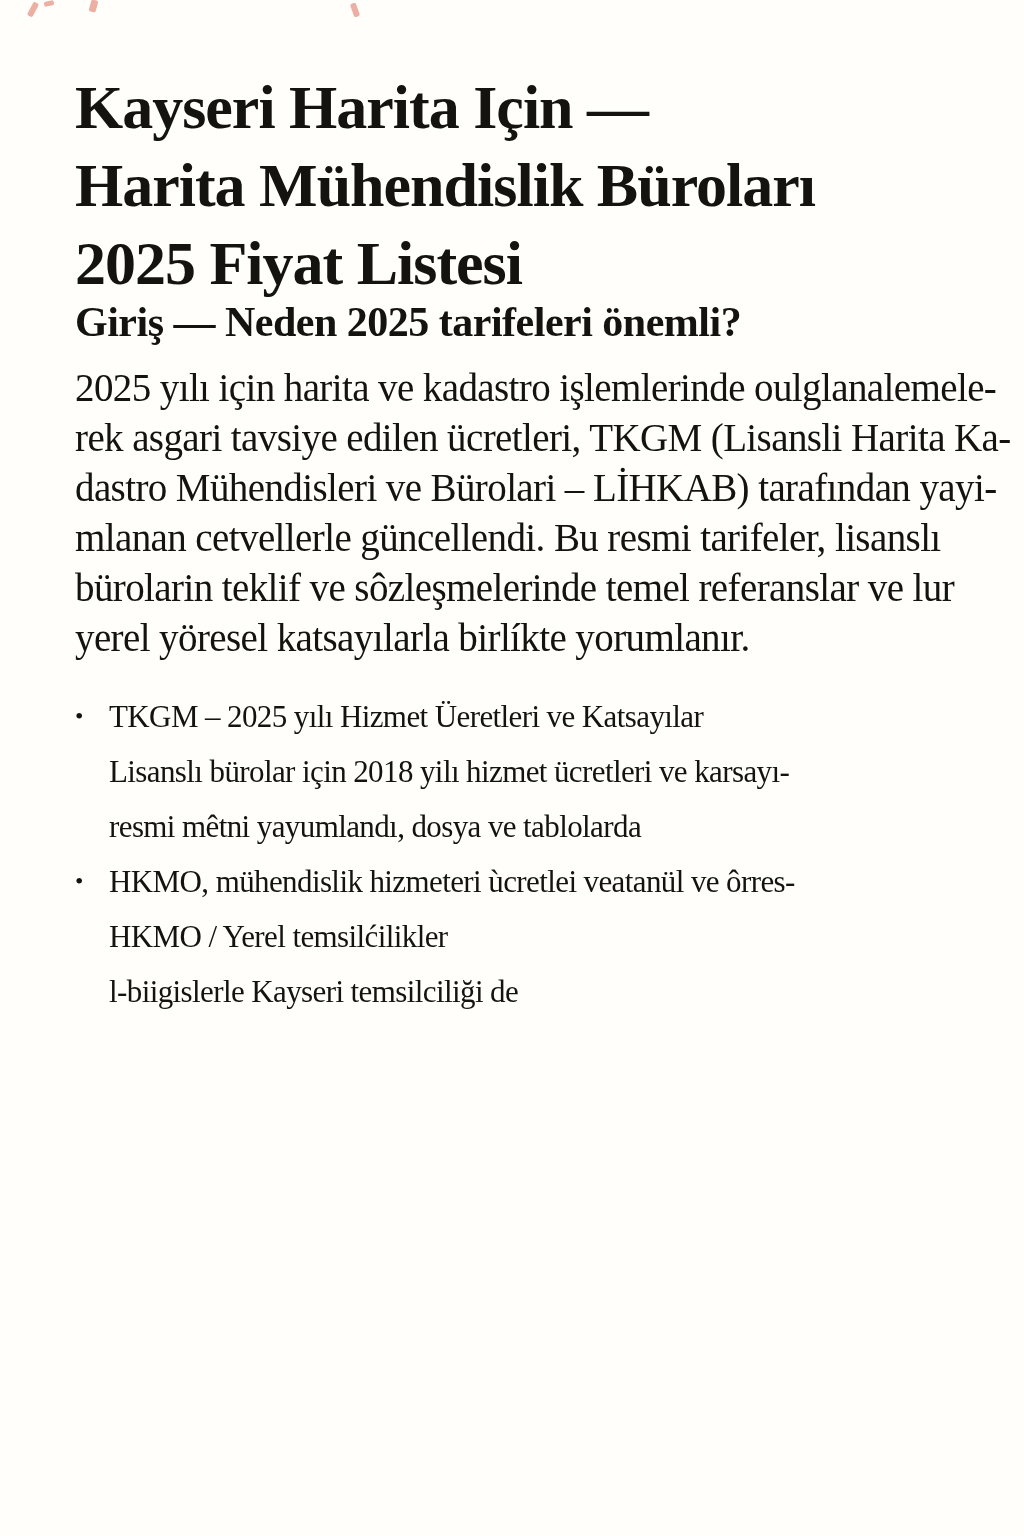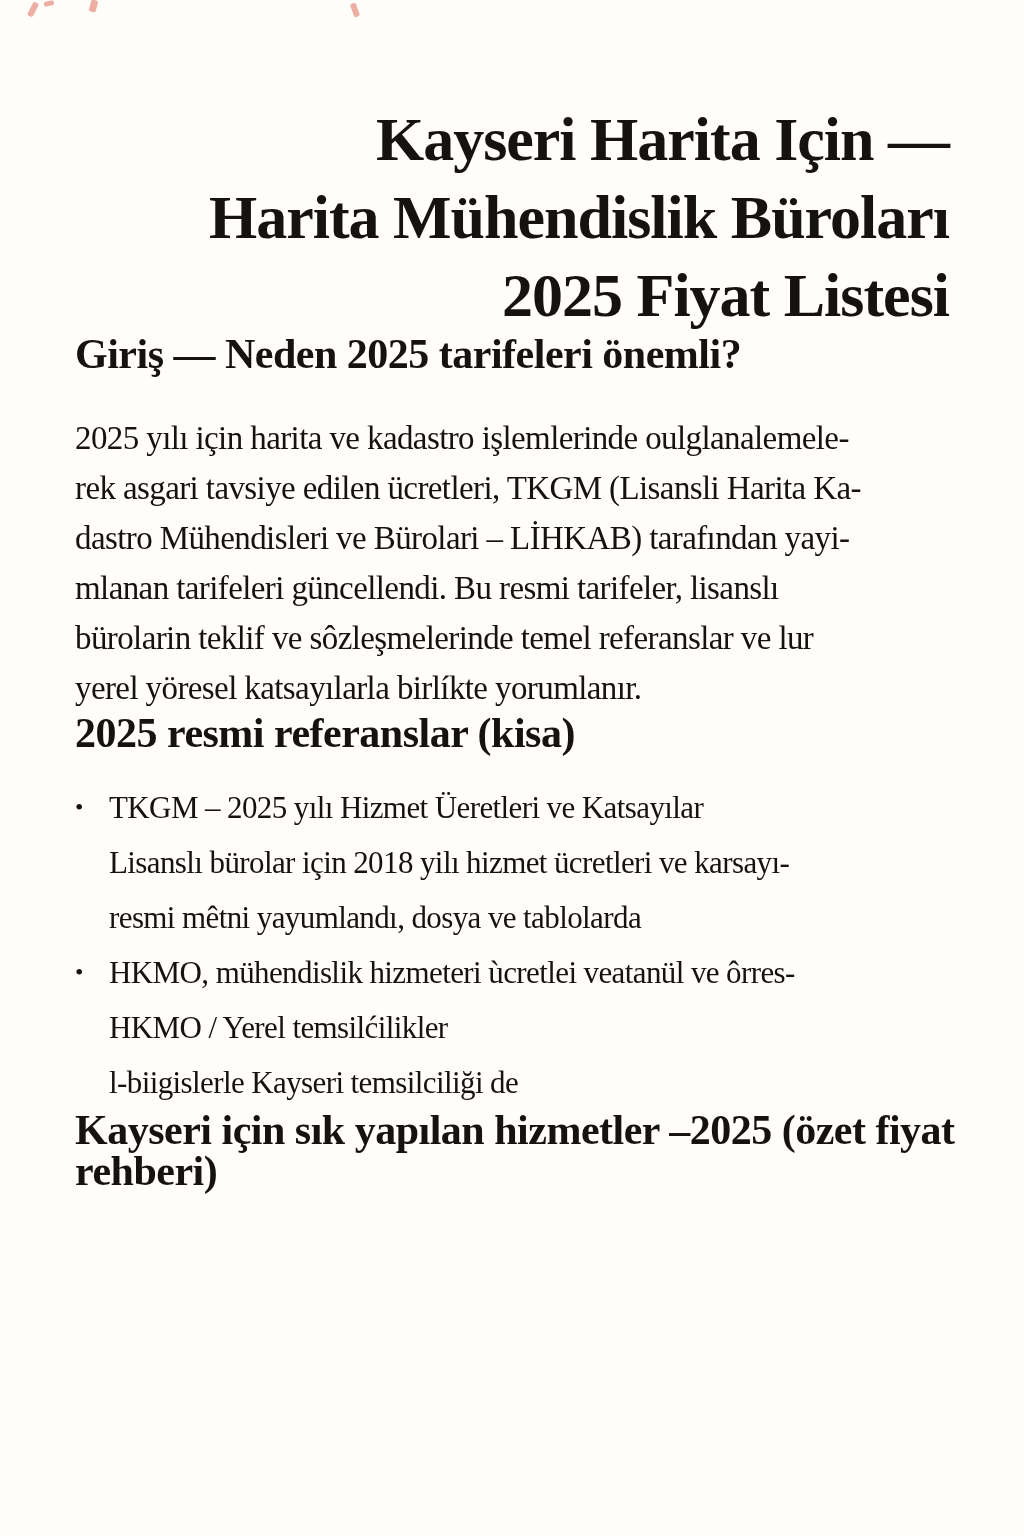--- a/index.html
+++ b/index.html
@@ -25,44 +25,44 @@
     border-radius: 2px;
     background: rgba(214, 78, 58, 0.45);
   }
   .artifact.a1 { left: 30px;  top: 2px; width: 6px;  height: 15px; transform: rotate(28deg); }
   .artifact.a2 { left: 44px;  top: 1px; width: 10px; height: 5px;  transform: rotate(-12deg); }
   .artifact.a3 { left: 90px;  top: 0px; width: 7px;  height: 12px; transform: rotate(15deg); }
   .artifact.a4 { left: 352px; top: 3px; width: 6px;  height: 14px; transform: rotate(-20deg); }
 
   .doc-title {
     margin: 0;
-    padding-top: 100px;
-    text-align: right;
+    padding-top: 68px;
+    text-align: left;
     font-size: 62px;
     line-height: 78px;
     font-weight: bold;
     letter-spacing: -1px;
   }
   .doc-title .tline { display: block; white-space: nowrap; }
 
   h2.section-heading {
     margin: 0;
     font-size: 42px;
     line-height: 41px;
     font-weight: bold;
     letter-spacing: -0.5px;
   }
   .h-intro    { margin-top: 52px; }
   .h-refs     { margin-top: 46px; }
   .h-services { margin-top: 40px; line-height: 55px; }
   .h-services .hline { display: block; white-space: nowrap; }
 
   .paragraph {
-    margin-top: 38px;
-    font-size: 33px;
+    margin-top: 20px;
+    font-size: 39px;
     line-height: 50px;
     letter-spacing: -0.6px;
   }
   .paragraph .line { white-space: nowrap; }
 
   .bullet-list { margin-top: 26px; }
   .bullet-item {
     display: flex;
     align-items: flex-start;
     font-size: 31px;
@@ -92,26 +92,25 @@
     <span class="tline">Harita Mühendislik Büroları</span>
     <span class="tline">2025 Fiyat Listesi</span>
   </h1>
 
   <h2 class="section-heading h-intro">Giriş — Neden 2025 tarifeleri önemli?</h2>
 
   <div class="paragraph">
     <div class="line">2025 yılı için harita ve kadastro işlemlerinde oulglanalemele-</div>
     <div class="line">rek asgari tavsiye edilen ücretleri, TKGM (Lisansli Harita Ka-</div>
     <div class="line">dastro Mühendisleri ve Bürolari – LİHKAB) tarafından yayi-</div>
-    <div class="line">mlanan tarifeleri güncellendi. Bu resmi tarifeler, lisanslı</div>
+    <div class="line">mlanan cetvellerle güncellendi. Bu resmi tarifeler, lisanslı</div>
     <div class="line">bürolarin teklif ve sôzleşmelerinde temel referanslar ve lur</div>
     <div class="line">yerel yöresel katsayılarla birlíkte yorumlanır.</div>
   </div>
 
-  <h2 class="section-heading h-refs">2025 resmi referanslar (kisa)</h2>
 
   <div class="bullet-list">
 
     <div class="bullet-item">
       <span class="bullet-marker">•</span>
       <div class="bullet-body">
         <div class="line">TKGM – 2025 yılı Hizmet Üeretleri ve Katsayılar</div>
         <div class="line">Lisanslı bürolar için 2018 yilı hizmet ücretleri ve karsayı-</div>
         <div class="line">resmi mêtni yayumlandı, dosya ve tablolarda</div>
       </div>
@@ -121,18 +120,14 @@
       <span class="bullet-marker">•</span>
       <div class="bullet-body">
         <div class="line">HKMO, mühendislik hizmeteri ùcretlei veatanül ve ôrres-</div>
         <div class="line">HKMO / Yerel temsilćilikler</div>
         <div class="line">l-biigislerle Kayseri temsilciliği de</div>
       </div>
     </div>
 
   </div>
 
-  <h2 class="section-heading h-services">
-    <span class="hline">Kayseri için sık yapılan hizmetler –2025 (özet fiyat</span>
-    <span class="hline">rehberi)</span>
-  </h2>
 
 </div>
 
 </body></html>

